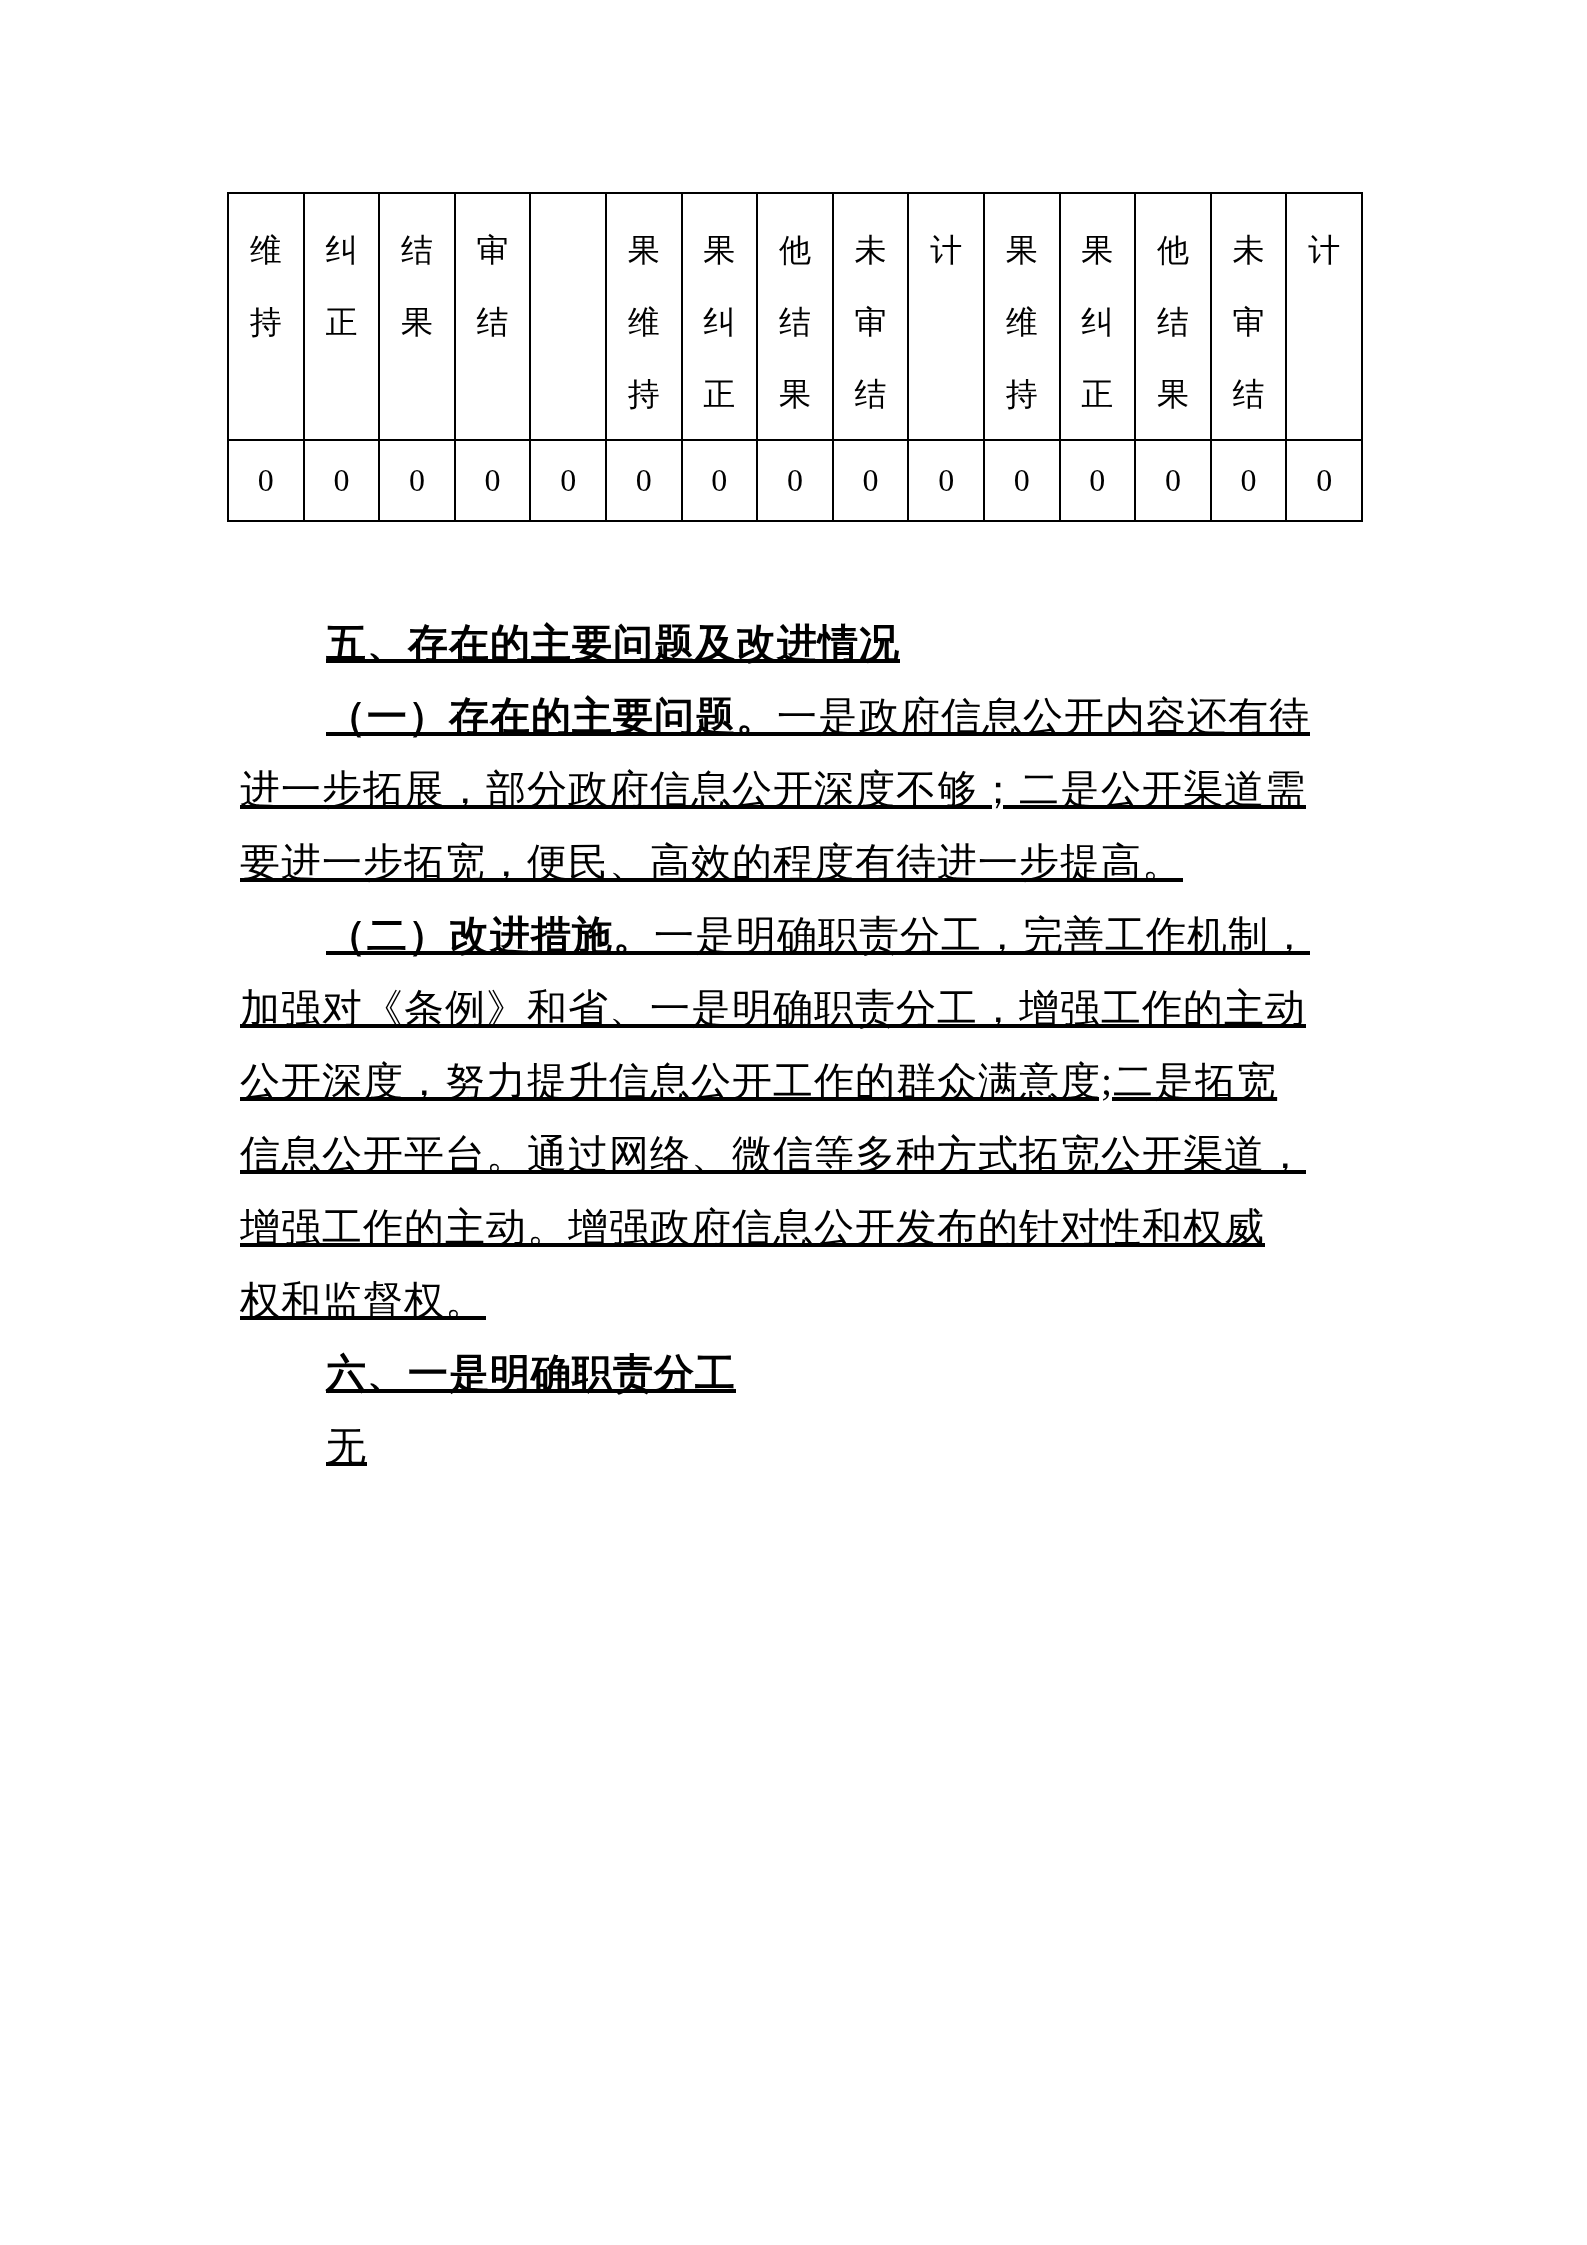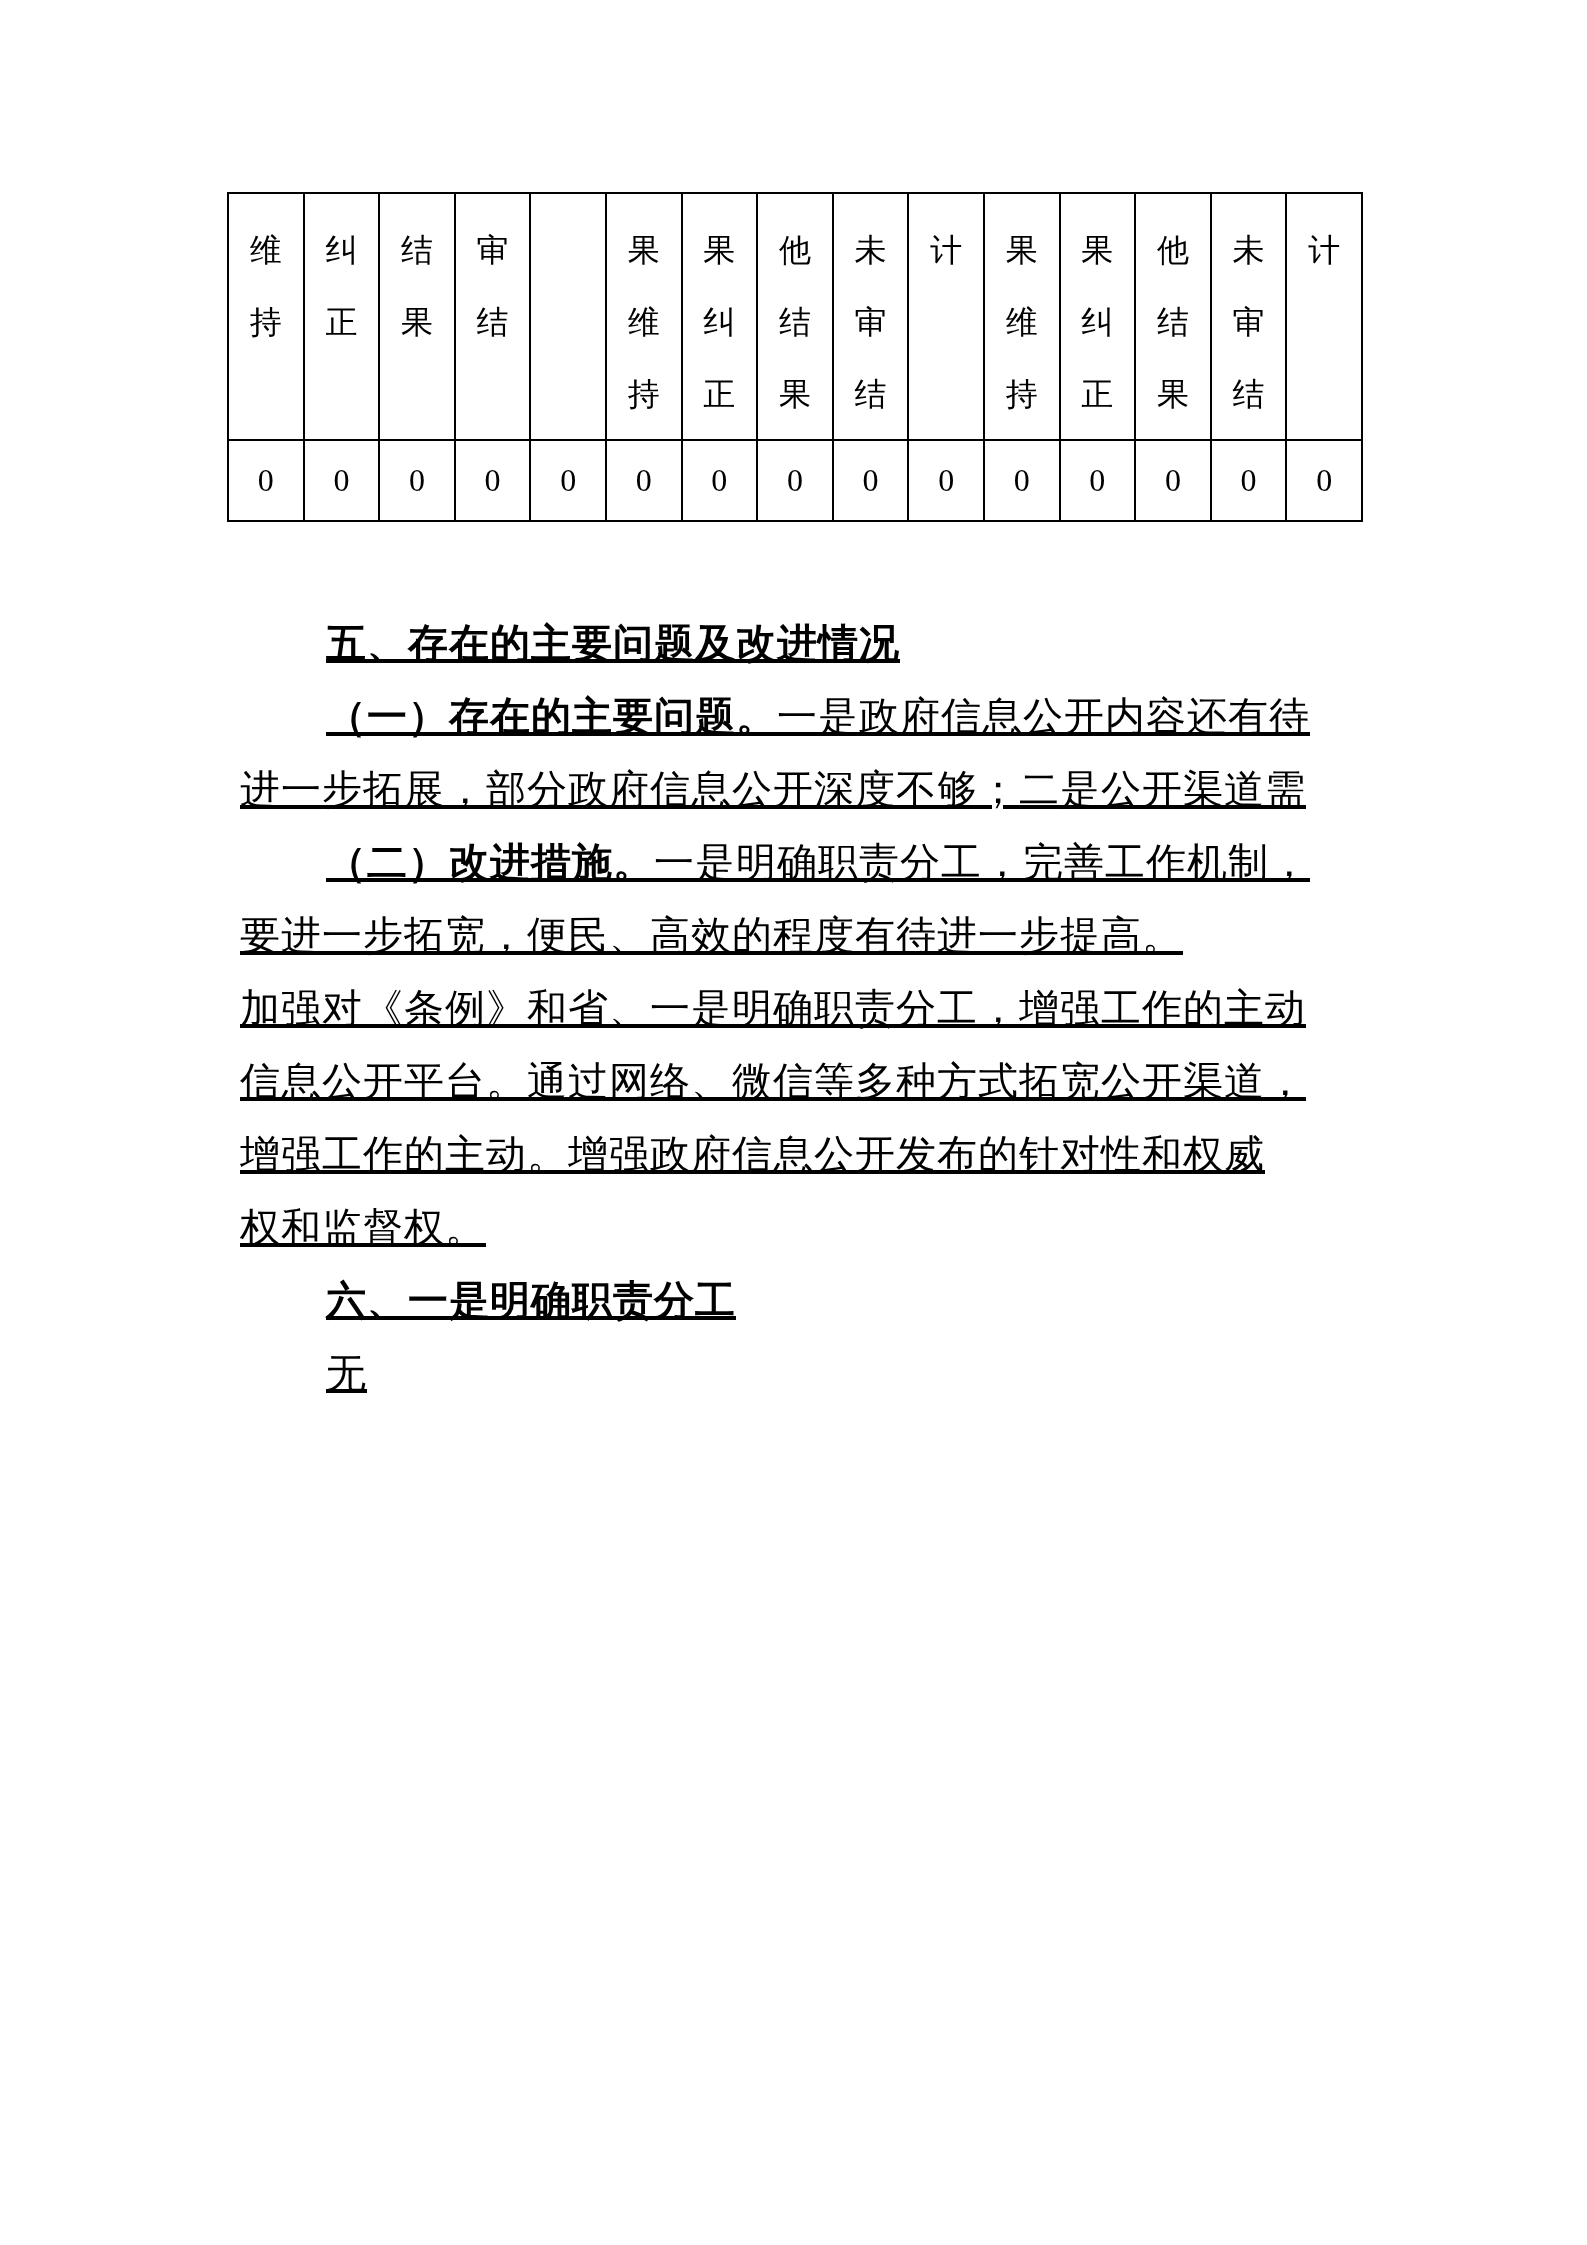--- a/index.html
+++ b/index.html
@@ -134,24 +134,25 @@
         <td>0</td>
       </tr>
     </tbody>
   </table>
 
   <div class="body-text">
     <div class="line heading indent">五、存在的主要问题及改进情况</div>
 
     <div class="line indent"><span class="lead">（一）存在的主要问题。</span><span>一是政府信息公开内容还有待</span></div>
     <div class="line">进一步拓展，部分政府信息公开深度不够；二是公开渠道需</div>
+    <div class="line">要进一步拓宽，便民、高效的程度有待进一步提高。</div>
+
     <div class="line indent"><span class="lead">（二）改进措施。</span><span>一是明确职责分工，完善工作机制，</span></div>
-
-    <div class="line">要进一步拓宽，便民、高效的程度有待进一步提高。</div>
     <div class="line">加强对《条例》和省、一是明确职责分工，增强工作的主动</div>
+    <div class="line">公开深度，努力提升信息公开工作的群众满意度;二是拓宽</div>
     <div class="line">信息公开平台。通过网络、微信等多种方式拓宽公开渠道，</div>
     <div class="line">增强工作的主动。增强政府信息公开发布的针对性和权威</div>
     <div class="line">权和监督权。</div>
 
     <div class="line heading indent">六、一是明确职责分工</div>
     <div class="line indent">无</div>
   </div>
 
 </div>
 

